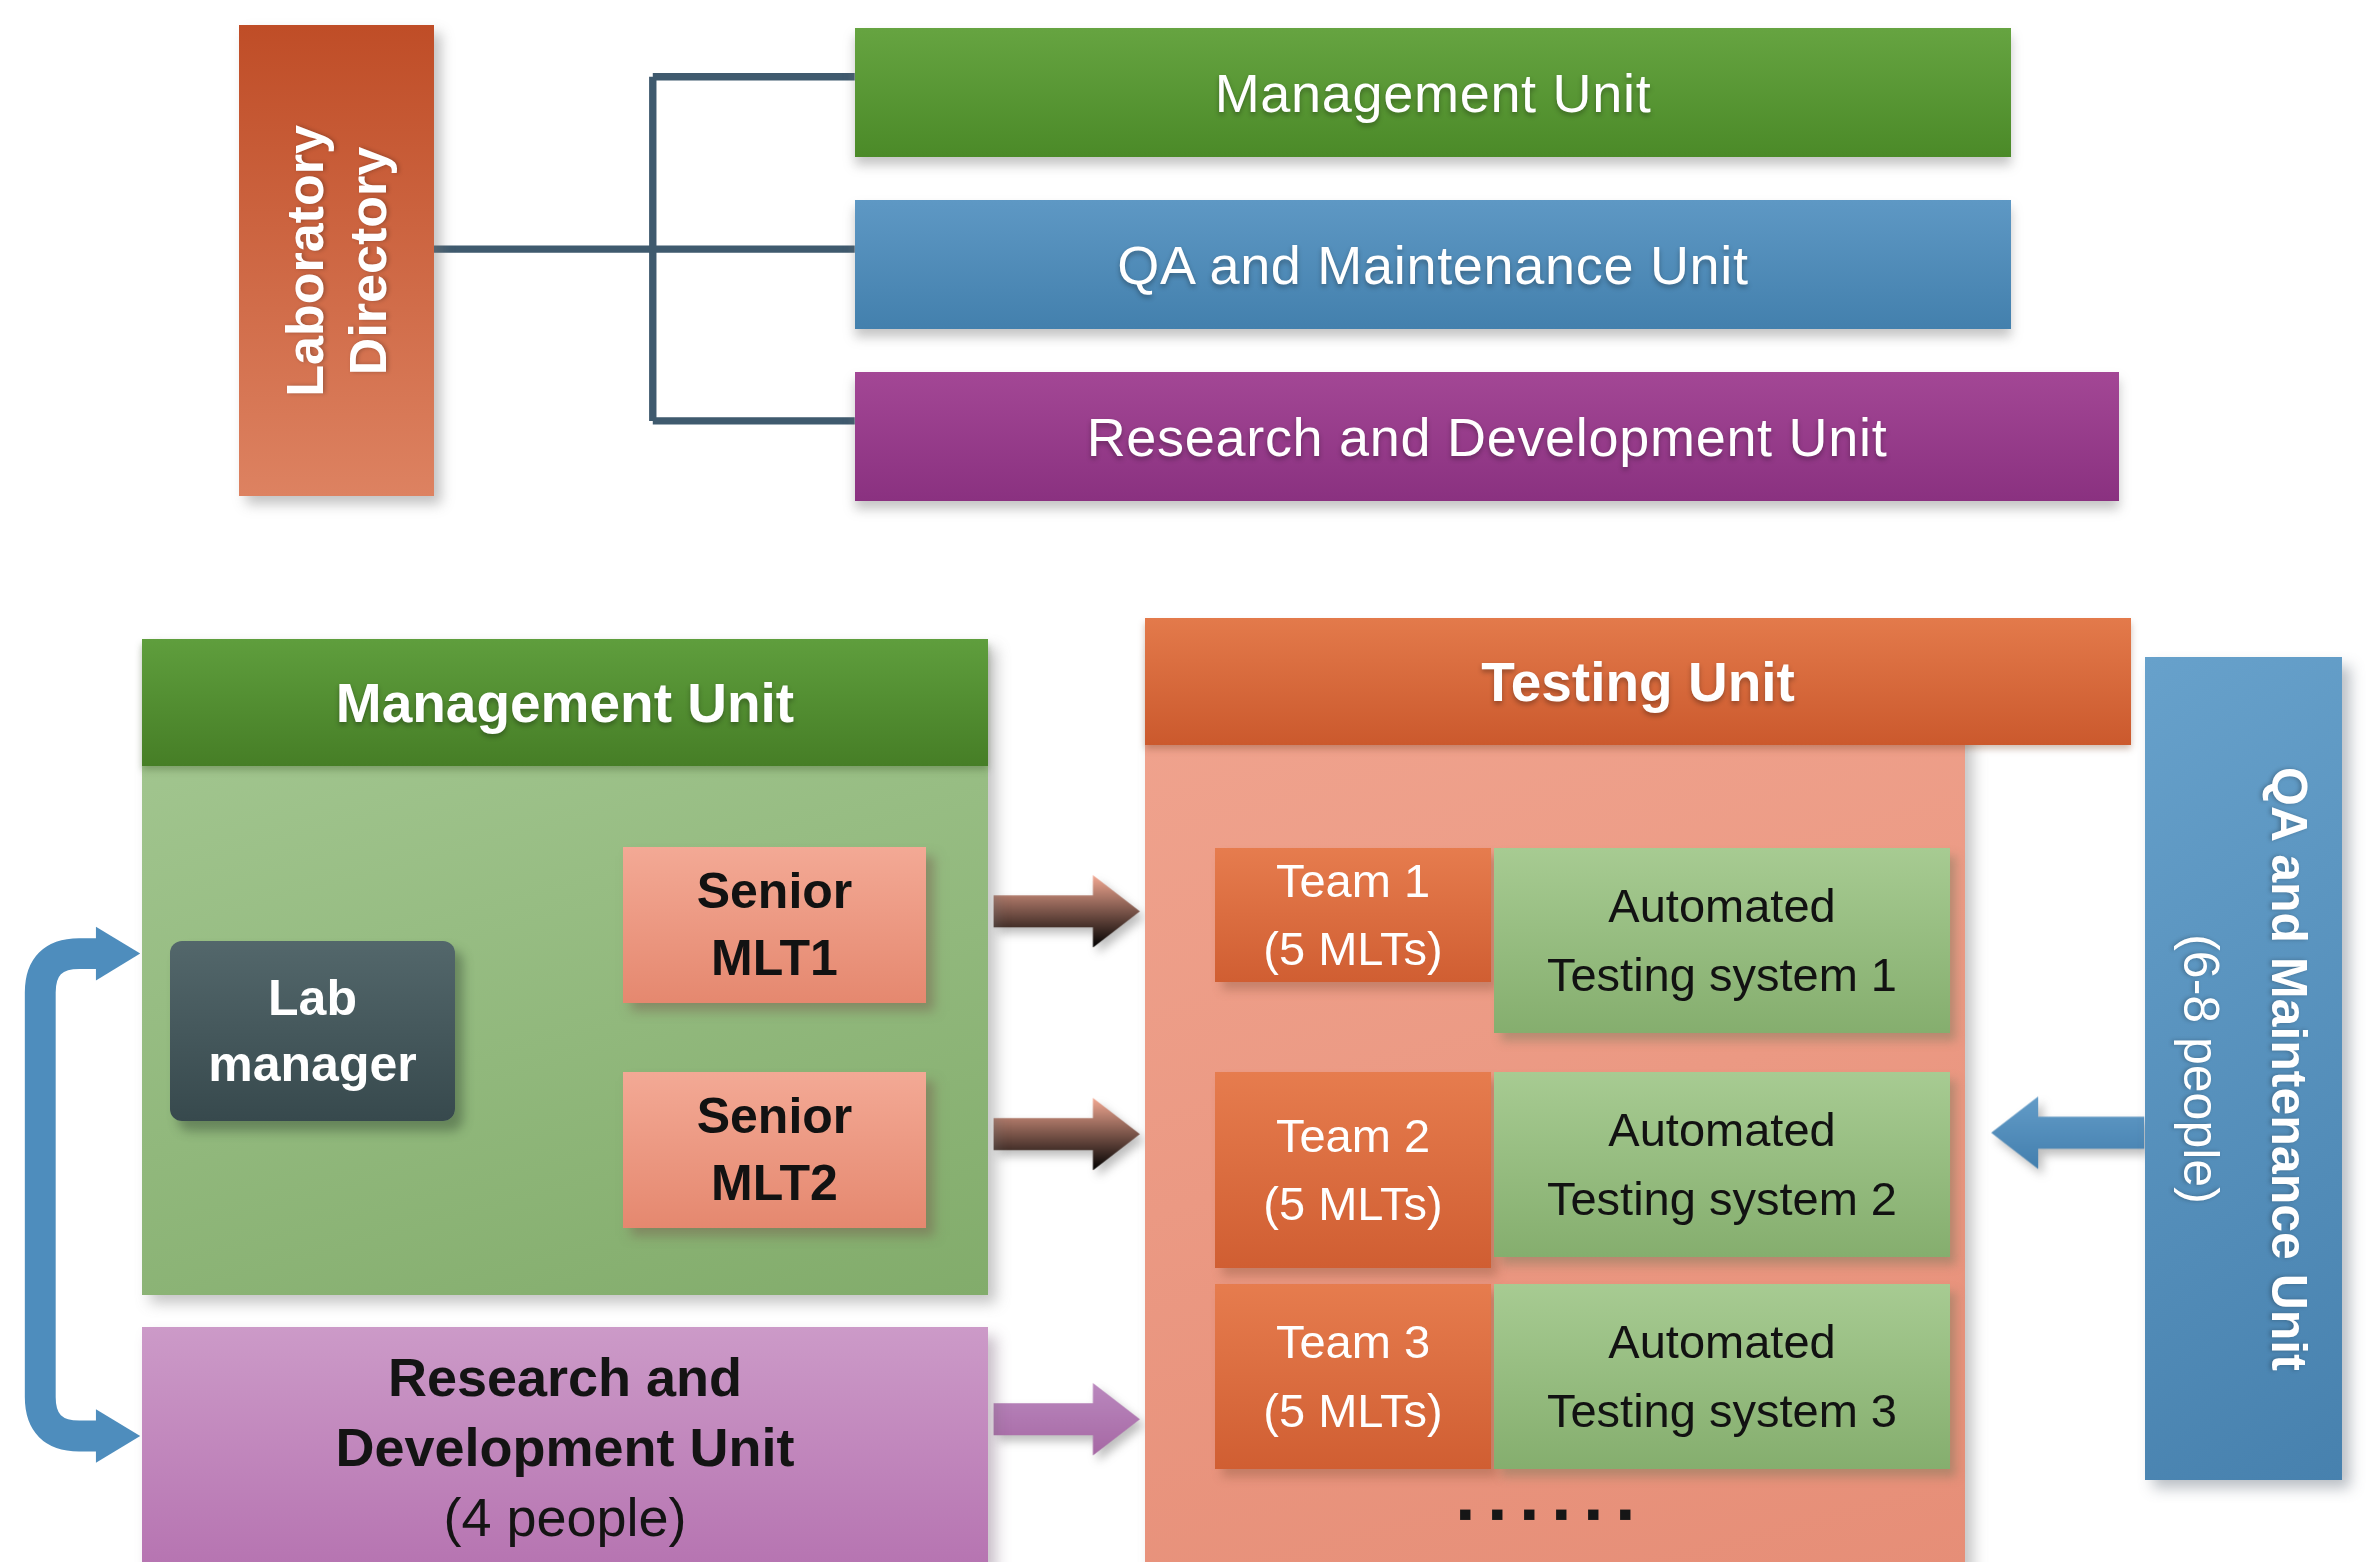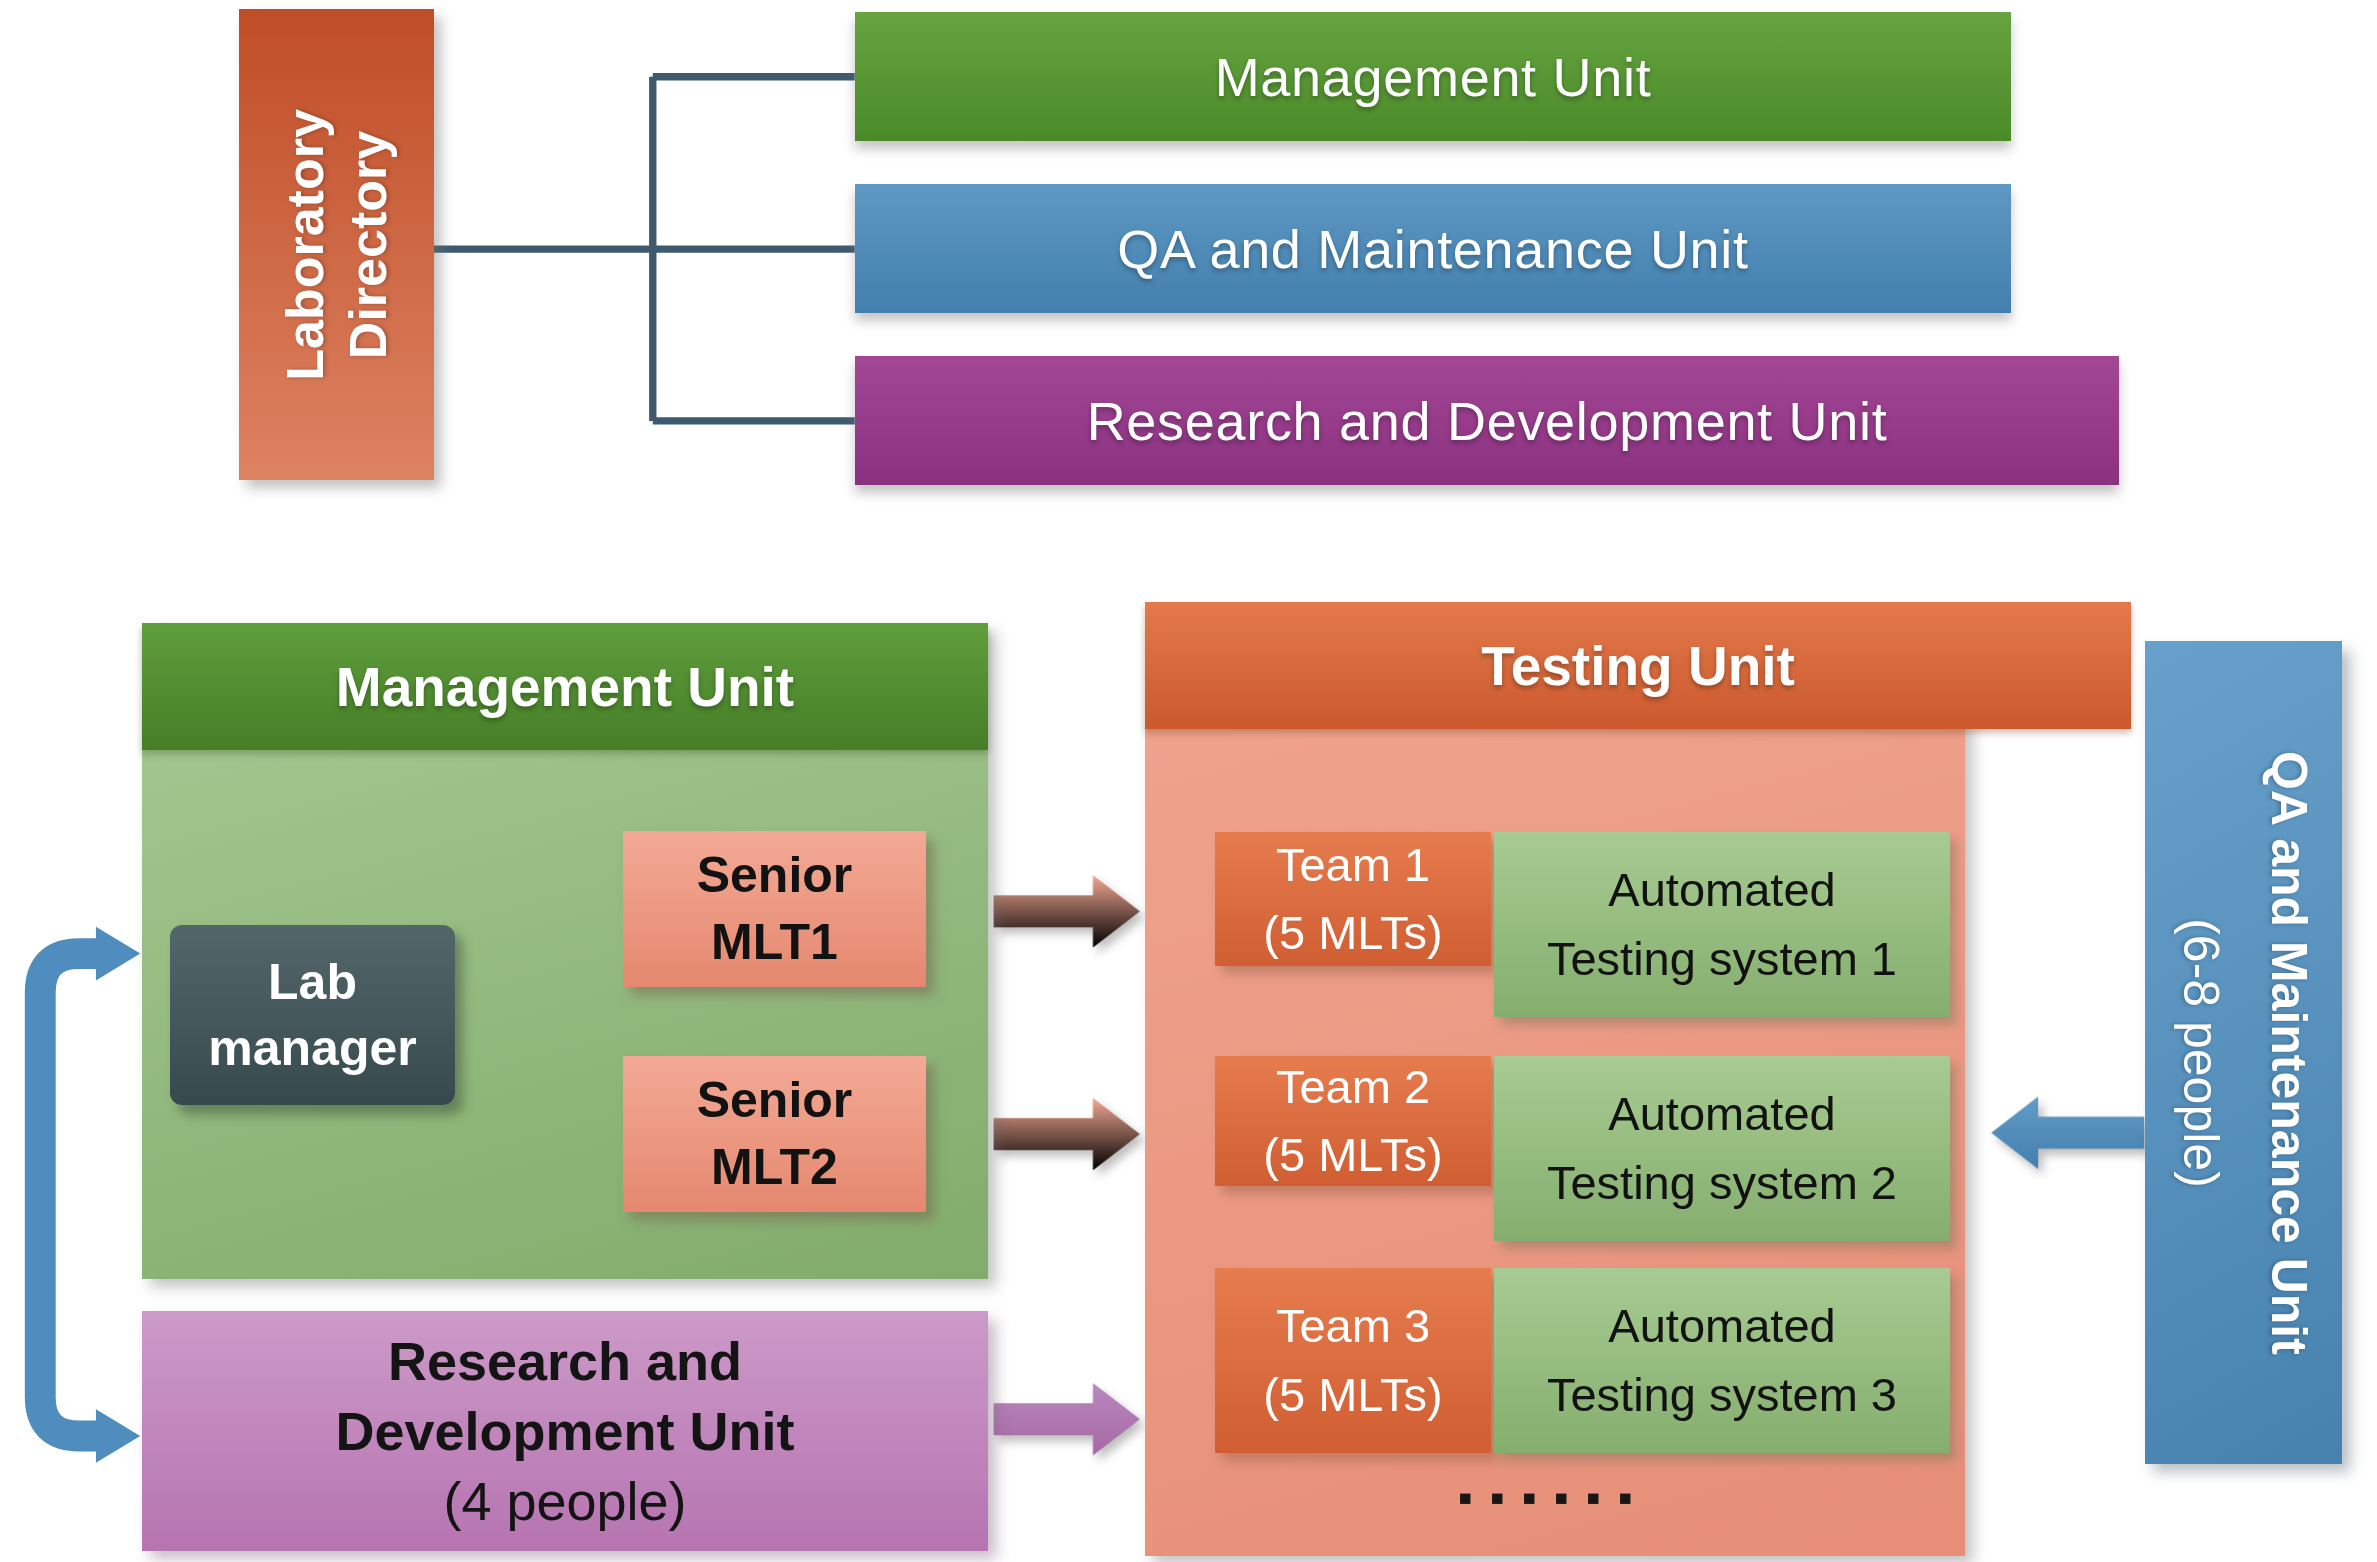--- a/index.html
+++ b/index.html
@@ -3,21 +3,21 @@
 <meta charset="utf-8">
 <style>
   html,body{margin:0;padding:0;background:#ffffff;}
   .canvas{
     position:relative;
     width:2377px;height:1563px;
     background:#ffffff;
     font-family:"Liberation Sans", sans-serif;
     overflow:hidden;
   }
-  .abs{position:absolute;}
+  .abs{position:absolute;margin-top:16px;}
   .flexc{display:flex;align-items:center;justify-content:center;}
   .col{display:flex;flex-direction:column;align-items:center;justify-content:center;text-align:center;}
 
   
   .directory{
     background:linear-gradient(#bf4d27,#dd8261);
     box-shadow:6.7px 8px 12px rgba(120,120,120,.45);
   }
   .rot-ccw{
     position:absolute;left:50%;top:50%;
@@ -183,21 +183,21 @@
 
   <div class="abs col team" style="left:1215px;top:832px;width:276px;height:134px;">
     <div>Team 1</div>
     <div>(5 MLTs)</div>
   </div>
   <div class="abs col system" style="left:1494px;top:832px;width:456px;height:185px;">
     <div>Automated</div>
     <div>Testing system 1</div>
   </div>
 
-  <div class="abs col team" style="left:1215px;top:1056px;width:276px;height:130px;">
+  <div class="abs col team" style="left:1215px;top:1056px;width:276px;height:196px;">
     <div>Team 2</div>
     <div>(5 MLTs)</div>
   </div>
   <div class="abs col system" style="left:1494px;top:1056px;width:456px;height:185px;">
     <div>Automated</div>
     <div>Testing system 2</div>
   </div>
 
   <div class="abs col team" style="left:1215px;top:1268px;width:276px;height:185px;">
     <div>Team 3</div>

